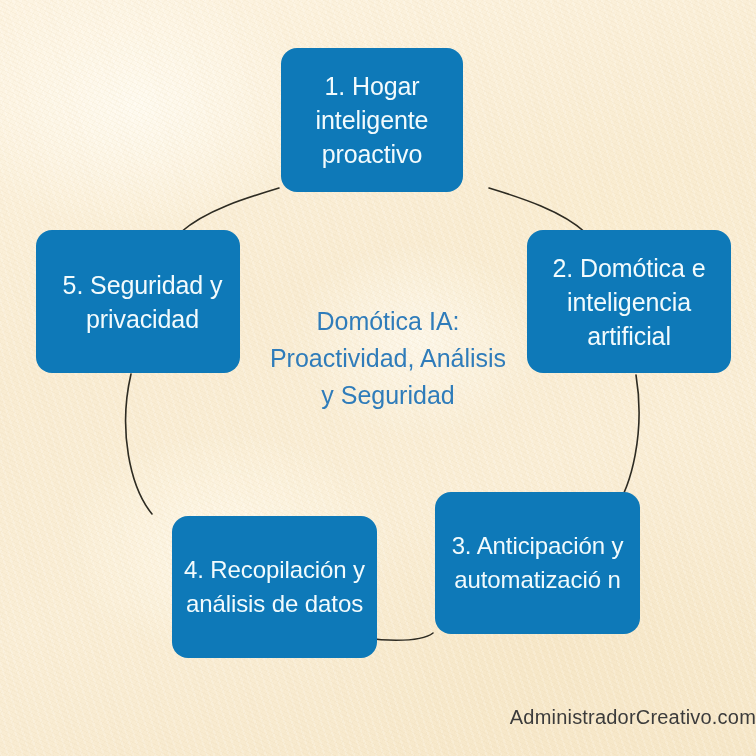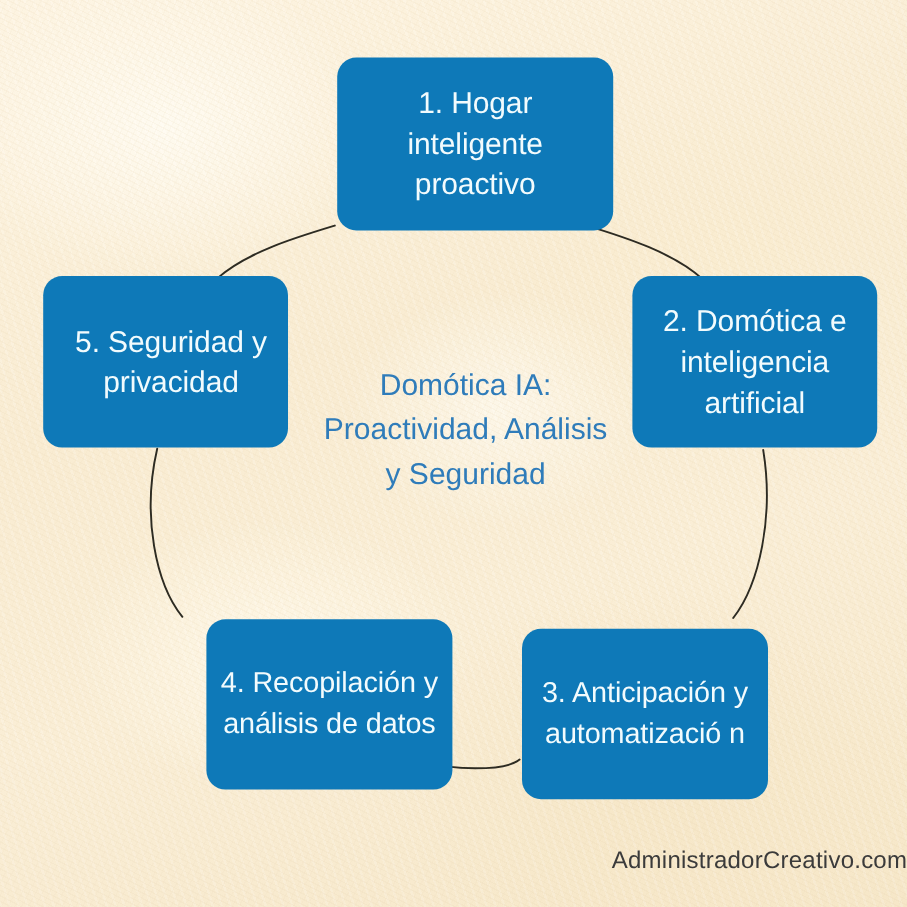--- a/index.html
+++ b/index.html
@@ -61,23 +61,23 @@
   .node-label {
     color: #f2fbfd;
     font-family: "Liberation Sans", sans-serif;
     font-size: 25px;
     line-height: 34px;
     text-align: center;
     letter-spacing: -0.1px;
     word-break: break-word;
   }
 
-  #box-1 { left: 281px; top: 48px;  width: 230px; height: 144px; }
+  #box-1 { left: 281px; top: 48px;  width: 182px; height: 144px; }
   #box-2 { left: 527px; top: 230px; width: 204px; height: 143px; }
-  #box-3 { left: 435px; top: 524px; width: 205px; height: 142px; }
+  #box-3 { left: 435px; top: 492px; width: 205px; height: 142px; }
   #box-4 { left: 128px; top: 516px; width: 205px; height: 142px; margin-left: 44px; }
   #box-5 { left: 36px;  top: 230px; width: 204px; height: 143px; padding-left: 17px; }
 
   #box-3 .node-label,
   #box-4 .node-label { font-size: 24px; }
 
   #center-title {
     position: absolute;
     left: 268px;
     top: 287px;

